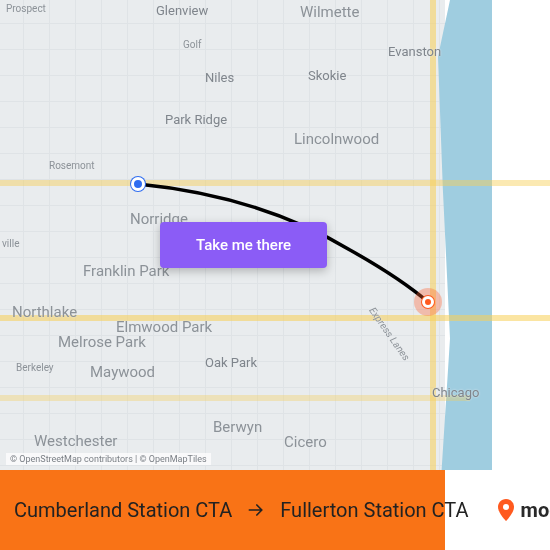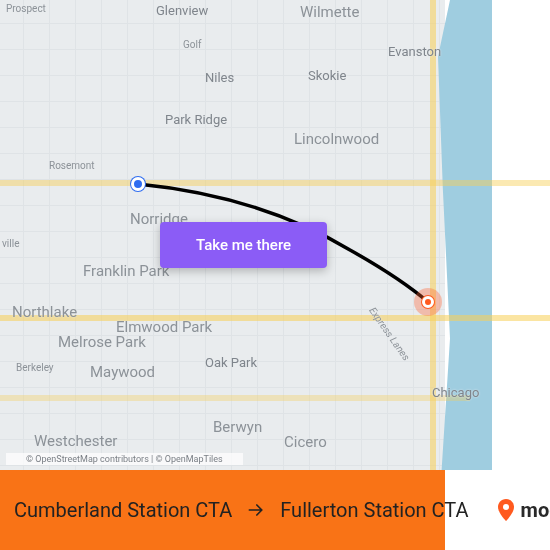--- a/index.html
+++ b/index.html
@@ -31,21 +31,21 @@
   
   
   .route { position: absolute; left: 0; top: 0; width: 550px; height: 550px; pointer-events: none; }
   
   .origin { position: absolute; width: 14px; height: 14px; border-radius: 50%; background: #2f6df0; border: 3px solid #fff; box-shadow: 0 0 0 1px #2f6df0; transform: translate(-50%, -50%); }
   .dest-pulse { position: absolute; width: 28px; height: 28px; border-radius: 50%; background: rgba(255,96,48,.35); transform: translate(-50%,-50%); }
   .dest-dot { position: absolute; width: 12px; height: 12px; border-radius: 50%; background: #ff5a1f; border: 3px solid #fff; box-shadow: 0 0 0 1px #ff5a1f; transform: translate(-50%,-50%); }
   
   .cta { position: absolute; padding: 14px 36px; background: #8b5cf6; color: #fff; font-size: 15px; font-weight: 500; border-radius: 4px; box-shadow: 0 3px 10px rgba(0,0,0,.25); cursor: pointer; }
   
-  .attribution { position: absolute; left: 6px; bottom: 85px; font-size: 9px; color: #7a7f85; background: rgba(255,255,255,.7); padding: 1px 20px; }
+  .attribution { position: absolute; left: 6px; bottom: 85px; font-size: 9px; color: #7a7f85; background: rgba(255,255,255,.7); padding: 1px 4px; }
   
   .footer { position: absolute; left: 0; right: 0; bottom: 0; height: 80px; background: #f97316; display: flex; align-items: center; gap: 14px; padding: 0 14px; }
   .from, .to { font-size: 20px; color: #222; white-space: nowrap; }
   .arrow-icon { width: 20px; height: 20px; flex: 0 0 auto; }
   .spacer { flex: 1; }
   .moovit-logo { display: flex; align-items: center; gap: 6px; font-weight: 700; font-size: 20px; color: #292929; }
   .moovit-mark { width: 18px; height: 24px; }
 </style>
 </head>
 <body>

